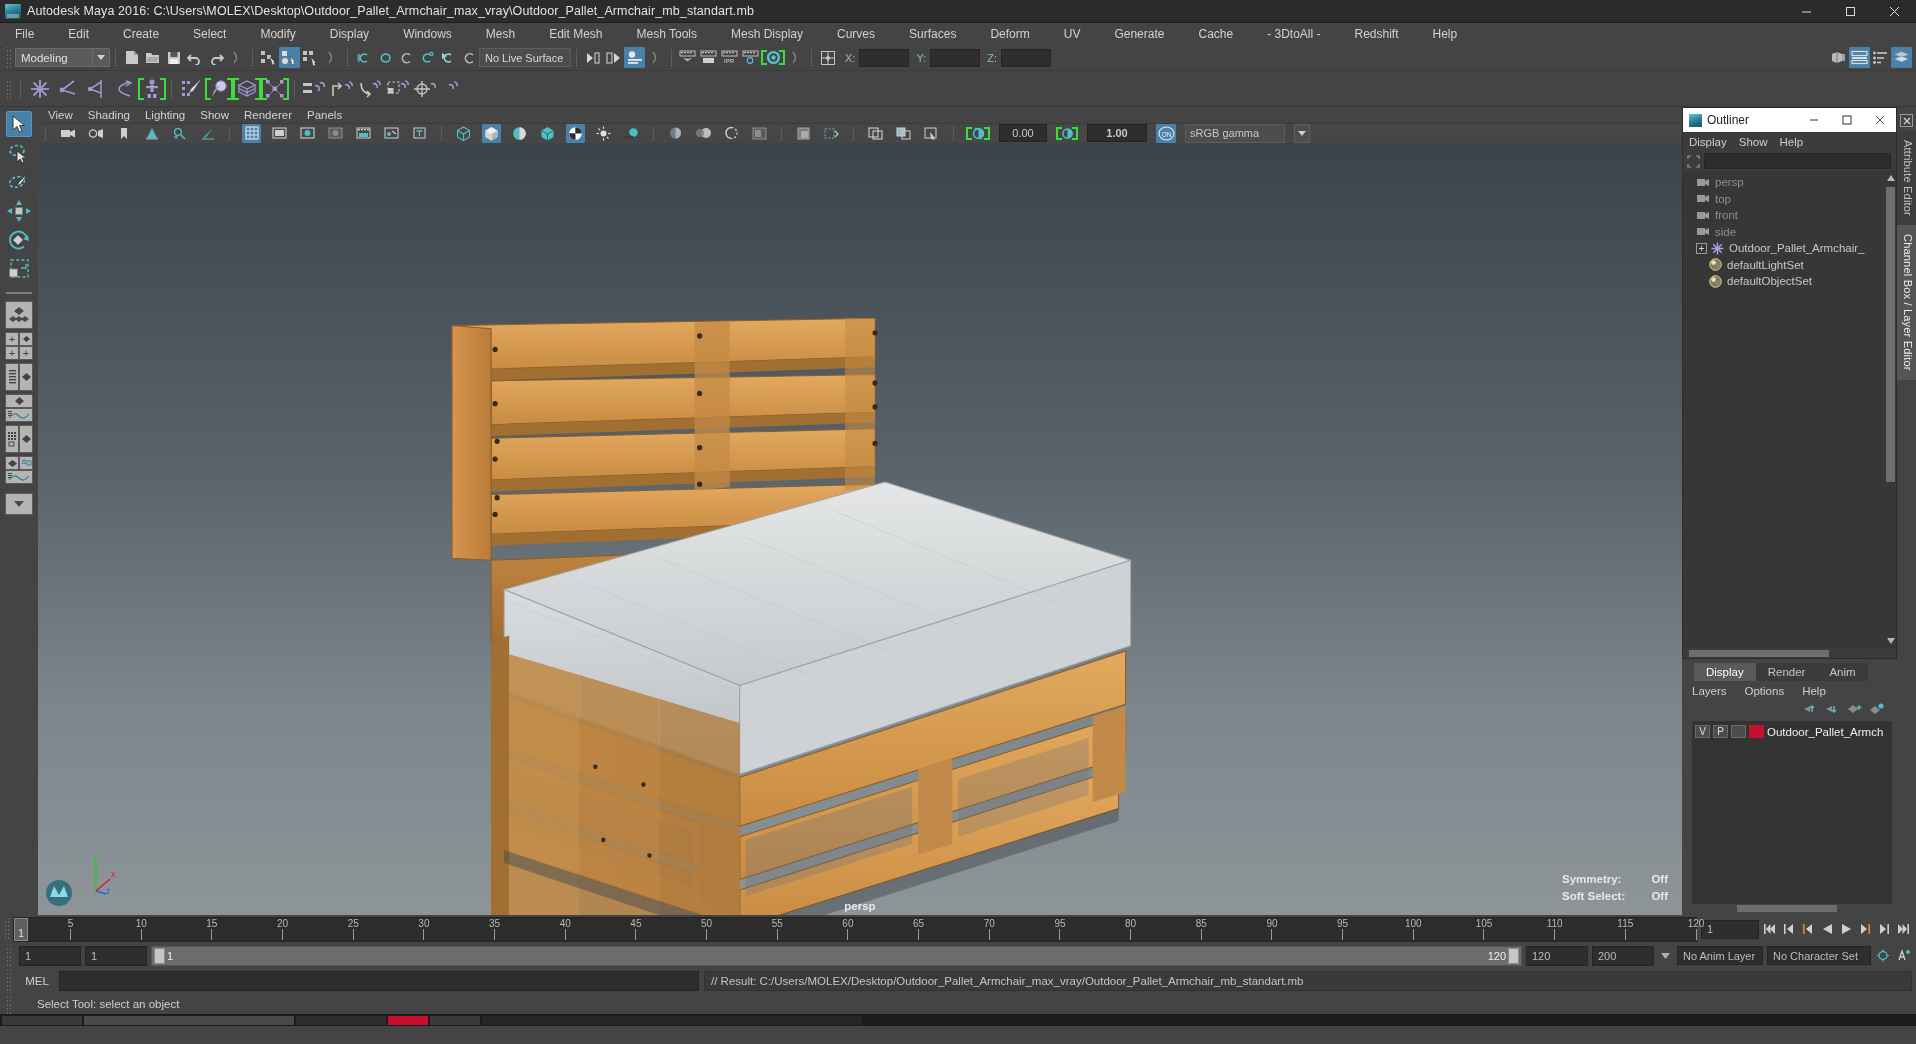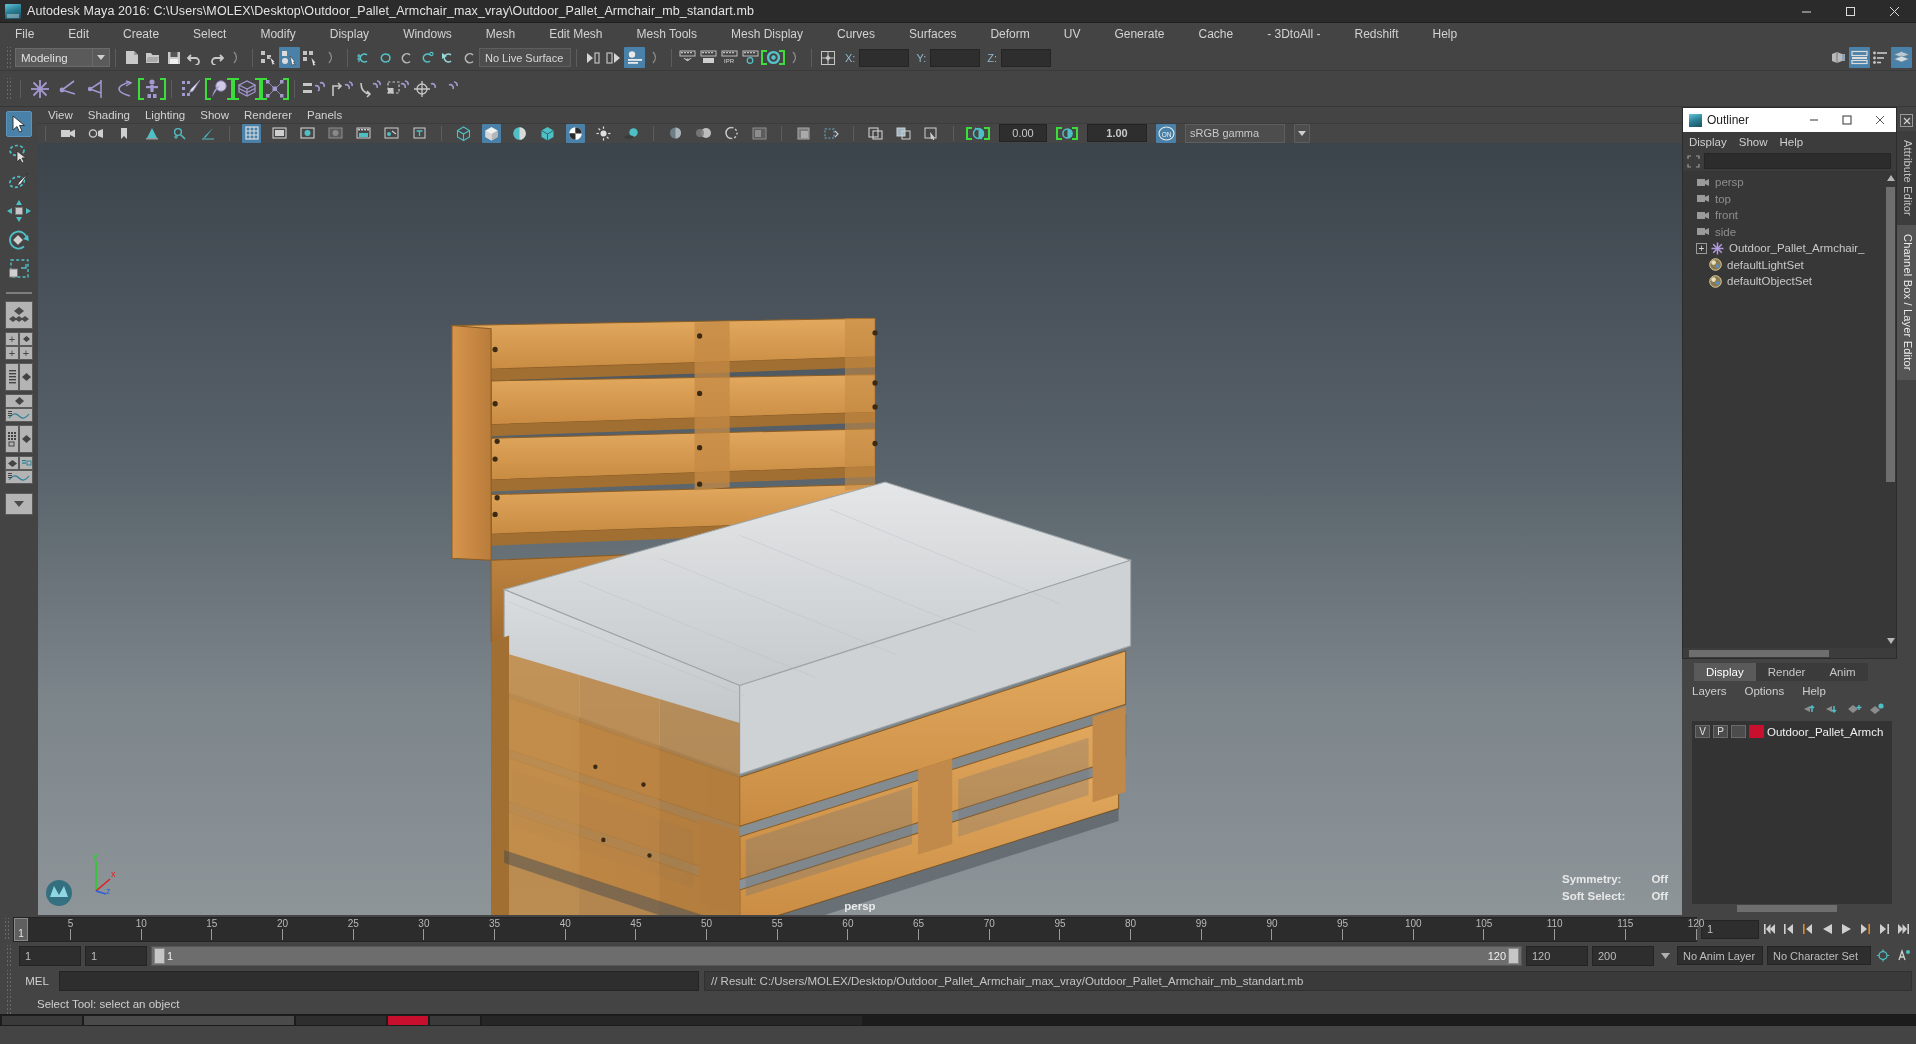--- a/index.html
+++ b/index.html
@@ -1490,21 +1490,21 @@
           <div class="ts-num" style="left: 49.5798%;">60</div>
           <div class="ts-tick" style="left: calc(53.7815% - 0.5px);"></div>
           <div class="ts-num" style="left: 53.7815%;">65</div>
           <div class="ts-tick" style="left: calc(57.9832% - 0.5px);"></div>
           <div class="ts-num" style="left: 57.9832%;">70</div>
           <div class="ts-tick" style="left: calc(62.1849% - 0.5px);"></div>
           <div class="ts-num" style="left: 62.1849%;">95</div>
           <div class="ts-tick" style="left: calc(66.3866% - 0.5px);"></div>
           <div class="ts-num" style="left: 66.3866%;">80</div>
           <div class="ts-tick" style="left: calc(70.5882% - 0.5px);"></div>
-          <div class="ts-num" style="left: 70.5882%;">99</div>
+          <div class="ts-num" style="left: 70.5882%;">85</div>
           <div class="ts-tick" style="left: calc(74.7899% - 0.5px);"></div>
           <div class="ts-num" style="left: 74.7899%;">90</div>
           <div class="ts-tick" style="left: calc(78.9916% - 0.5px);"></div>
           <div class="ts-num" style="left: 78.9916%;">95</div>
           <div class="ts-tick" style="left: calc(83.1933% - 0.5px);"></div>
           <div class="ts-num" style="left: 83.1933%;">100</div>
           <div class="ts-tick" style="left: calc(87.395% - 0.5px);"></div>
           <div class="ts-num" style="left: 87.395%;">105</div>
           <div class="ts-tick" style="left: calc(91.5966% - 0.5px);"></div>
           <div class="ts-num" style="left: 91.5966%;">110</div>

